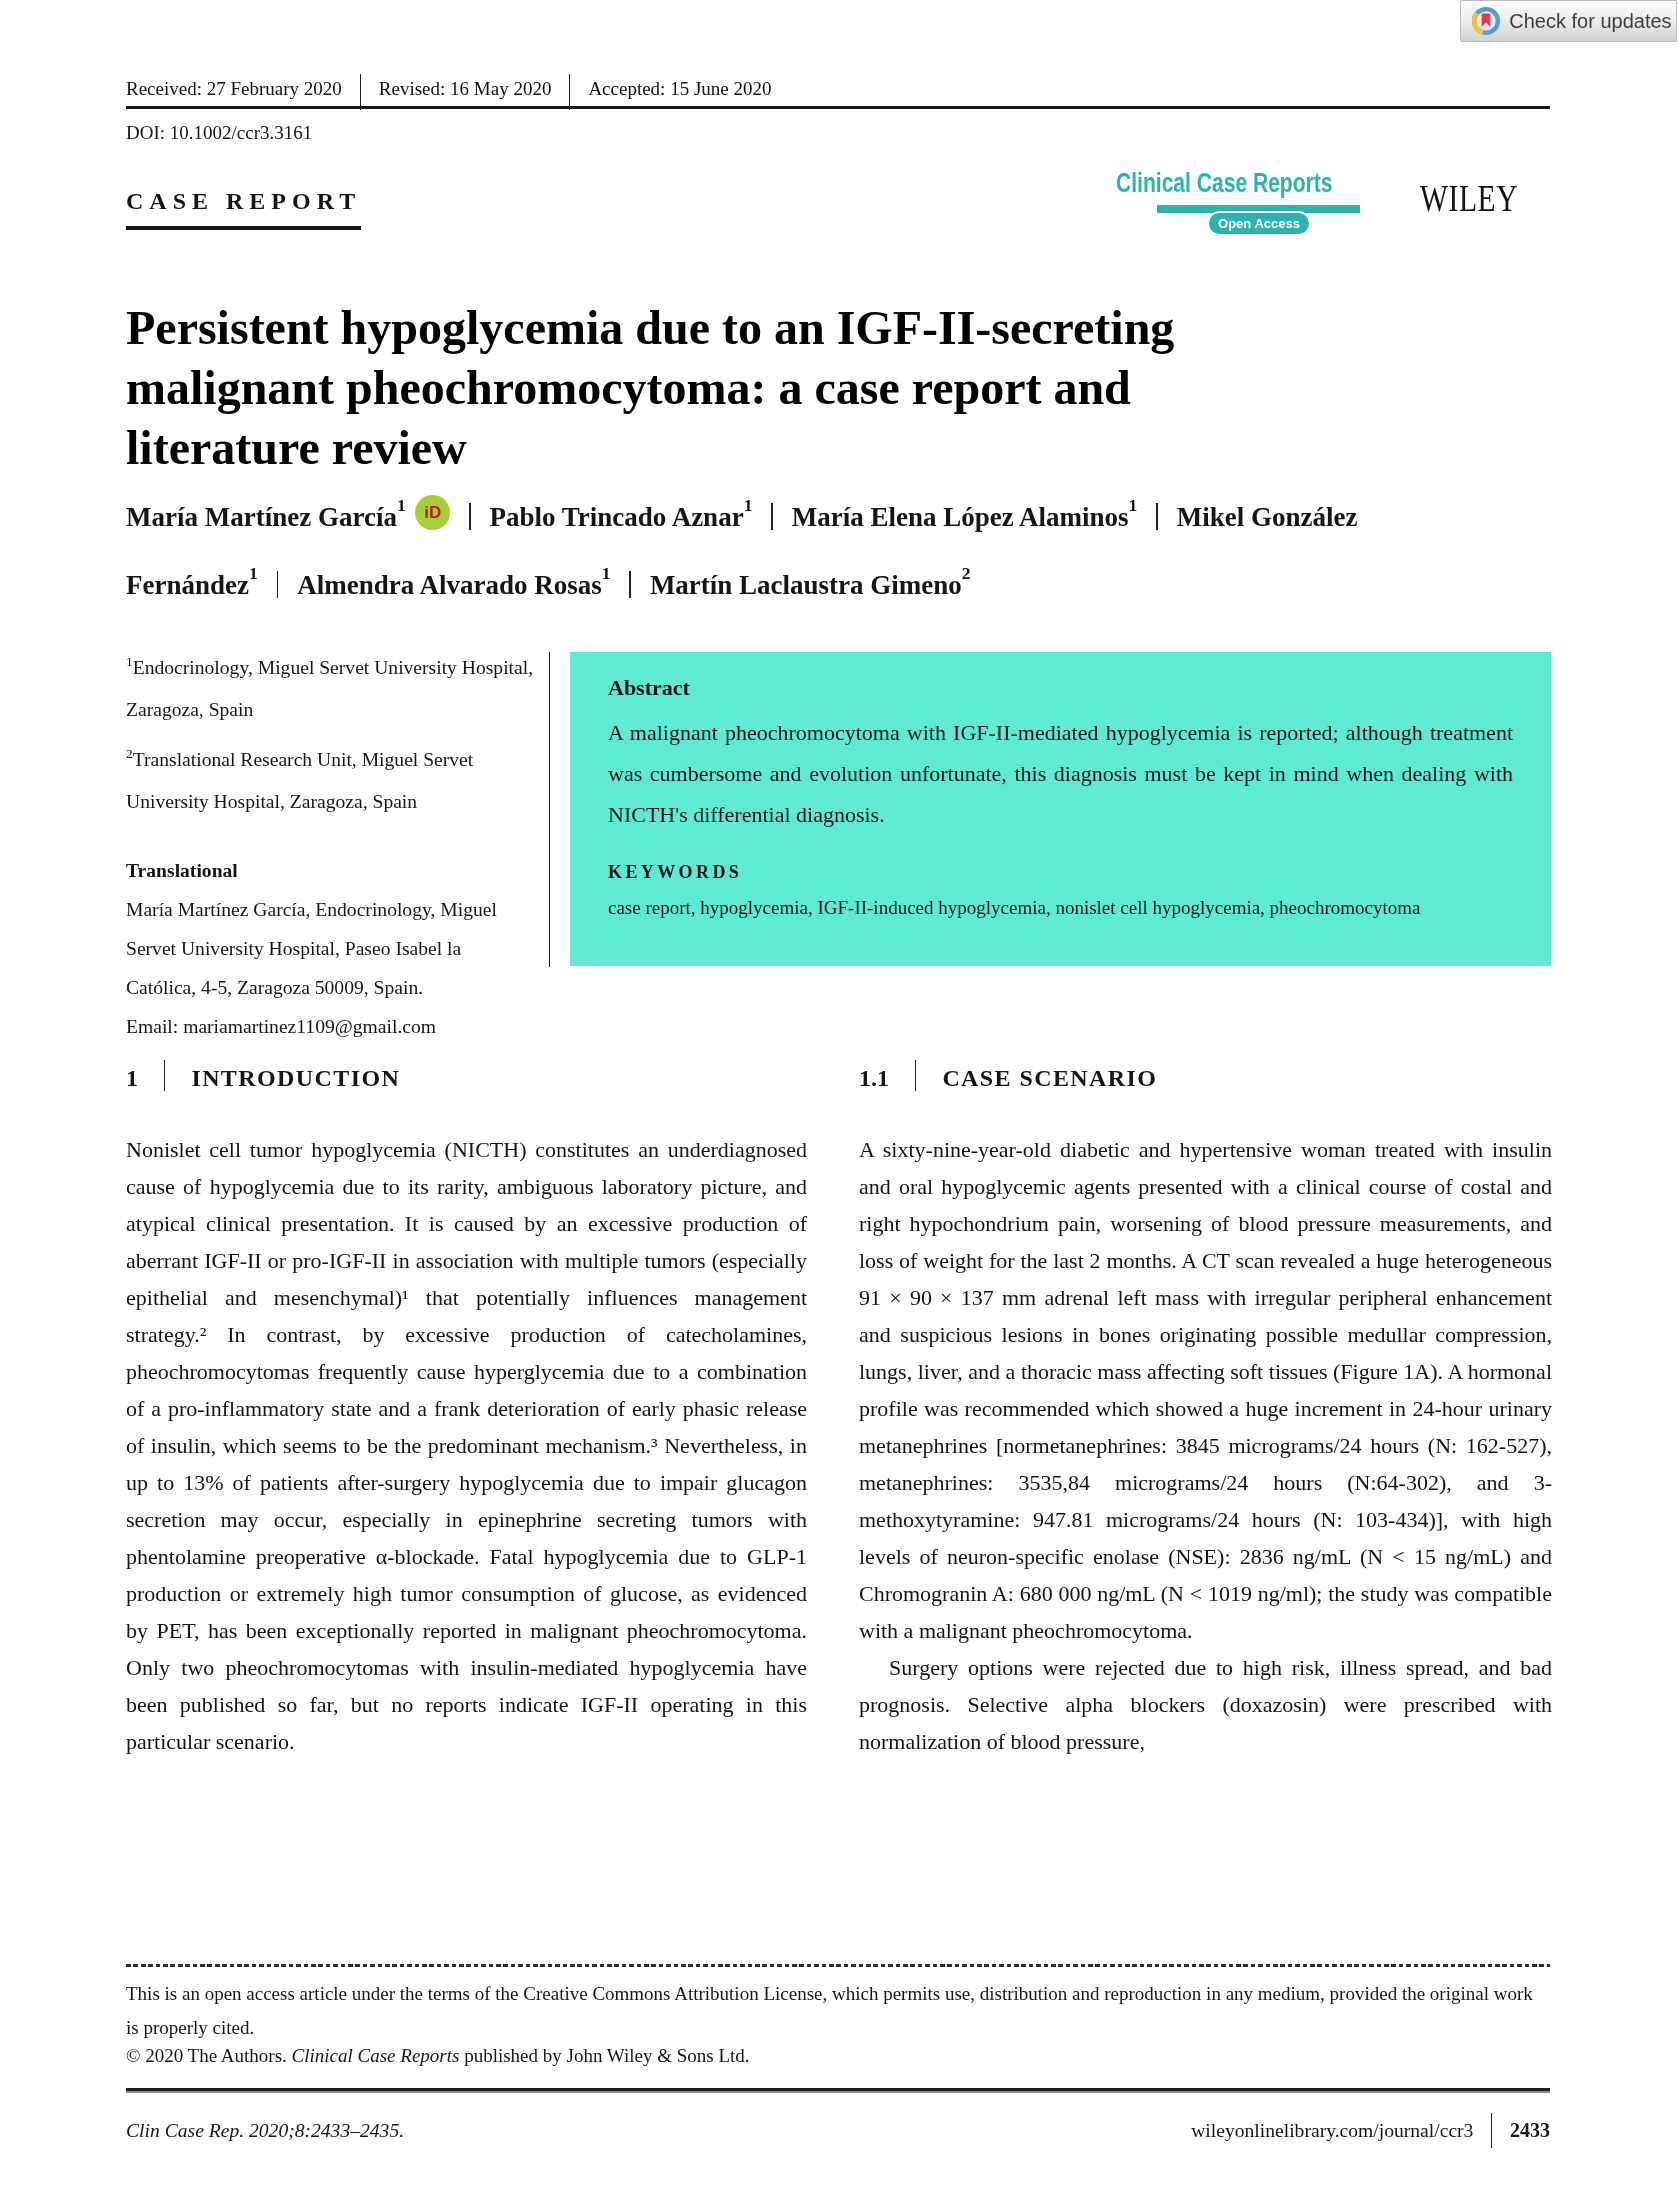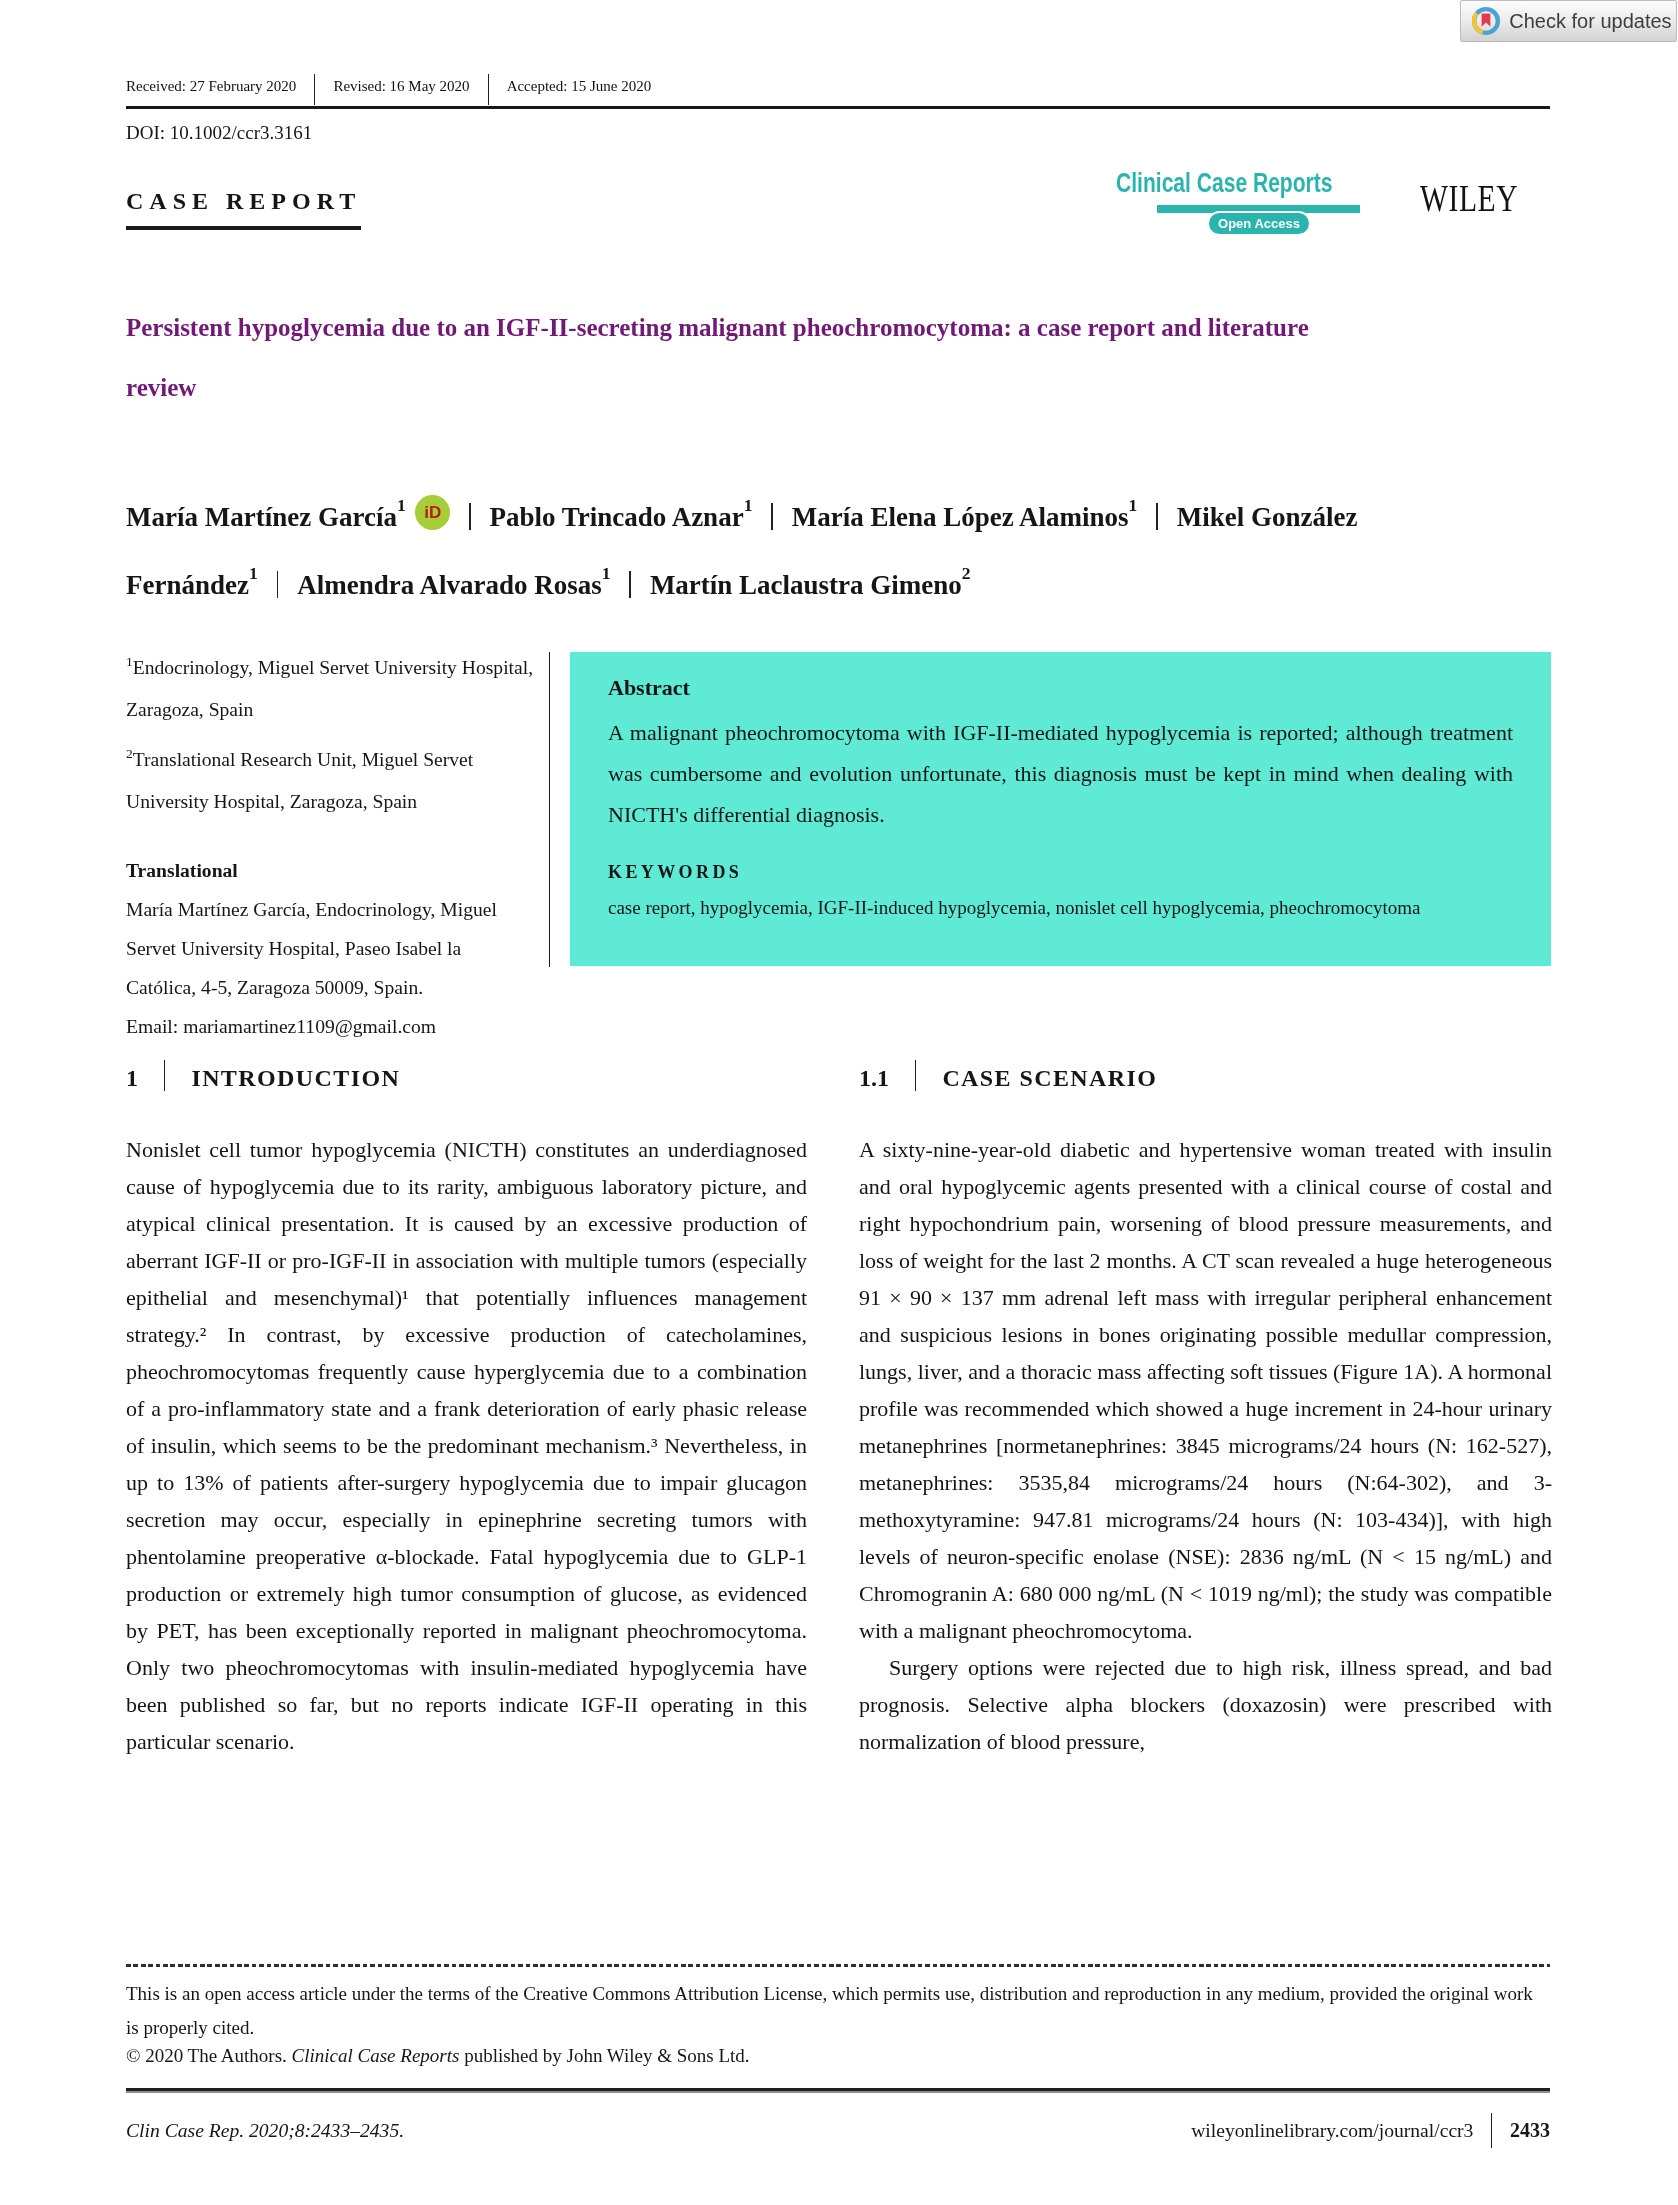--- a/index.html
+++ b/index.html
@@ -6,21 +6,21 @@
   .page{position:relative;width:1678px;height:2205px;background:#ffffff;overflow:hidden;
         font-family:"Liberation Serif",serif;color:#161616;}
 
   
   .check-badge{position:absolute;left:1460px;top:0;width:217px;height:42px;box-sizing:border-box;
     border:0.7px solid #bcbcbc;border-radius:2px;background:linear-gradient(#fdfdfd,#e9e9e9 55%,#d2d2d2);
     display:flex;align-items:center;gap:8.8px;padding:0 9.5px;cursor:pointer;}
   .check-badge .label{font-family:"Liberation Sans",sans-serif;font-size:20px;color:#3d3d3d;white-space:nowrap;}
 
   
-  .dates{position:absolute;left:126px;top:74px;display:flex;font-size:15px;color:#111;}
+  .dates{position:absolute;left:126px;top:74px;display:flex;font-size:19px;color:#111;}
   .dates .seg{padding:4px 18px 9.5px 0;border-right:1.4px solid #222;margin-right:18px;}
   .dates .seg:last-child{border-right:none;}
 
   .rule-thick{position:absolute;left:126px;top:106px;width:1424px;height:3.4px;background:#181818;}
   .doi{position:absolute;left:126px;top:122px;font-size:19px;}
 
   
   .case-report{position:absolute;left:126px;top:188px;font-size:24px;font-weight:bold;letter-spacing:6px;}
   .case-report-rule{position:absolute;left:126px;top:226px;width:235px;height:4px;background:#181818;}
 
@@ -30,22 +30,22 @@
     transform:scaleX(0.78);transform-origin:left;white-space:nowrap;}
   .ccr-bar-row{display:flex;align-items:center;margin-top:6px;flex-direction:column;}
   .ccr-bar{width:203px;height:8px;background:#2ab4ad;}
   .oa-pill{background:#2ab4ad;color:#fff;border-radius:11.5px;padding:2.7px 8.8px 3.4px;
     font-family:"Liberation Sans",sans-serif;font-weight:bold;font-size:13px;white-space:nowrap;
     box-shadow:0 0 0 2px #ffffff;margin-left:2px;}
   .wiley{position:absolute;left:1420px;top:177px;font-size:37px;letter-spacing:0.7px;color:#131313;
     transform:scaleX(0.80);transform-origin:left;white-space:nowrap;}
 
   
-  .title{position:absolute;left:126px;top:298px;width:1204px;font-size:25px;font-weight:bold;
-    line-height:60px;color:#701a75;}
+  .title{position:absolute;left:126px;top:298px;width:1204px;font-size:48px;font-weight:bold;
+    line-height:60px;color:#000000;}
   .authors{position:absolute;left:126px;top:478px;width:1326px;font-size:27px;font-weight:bold;line-height:55px;}
   .authors sup{font-size:17.6px;vertical-align:28%;}
   .author-sep{display:inline-block;width:1.4px;height:27px;background:#222;margin:0 19px;vertical-align:-4px;}
   .orcid{display:inline-flex;width:35px;height:35px;border-radius:50%;background:#a6ce39;color:#b91c1c;
     font-family:"Liberation Sans",sans-serif;font-weight:bold;font-size:17px;align-items:center;
     justify-content:center;vertical-align:16%;margin-left:9.5px;cursor:pointer;}
 
   
   .affiliations{position:absolute;left:126px;top:641px;width:420px;font-size:19.6px;line-height:42px;}
   .affiliations p{margin:0 0 2.7px 0;}

